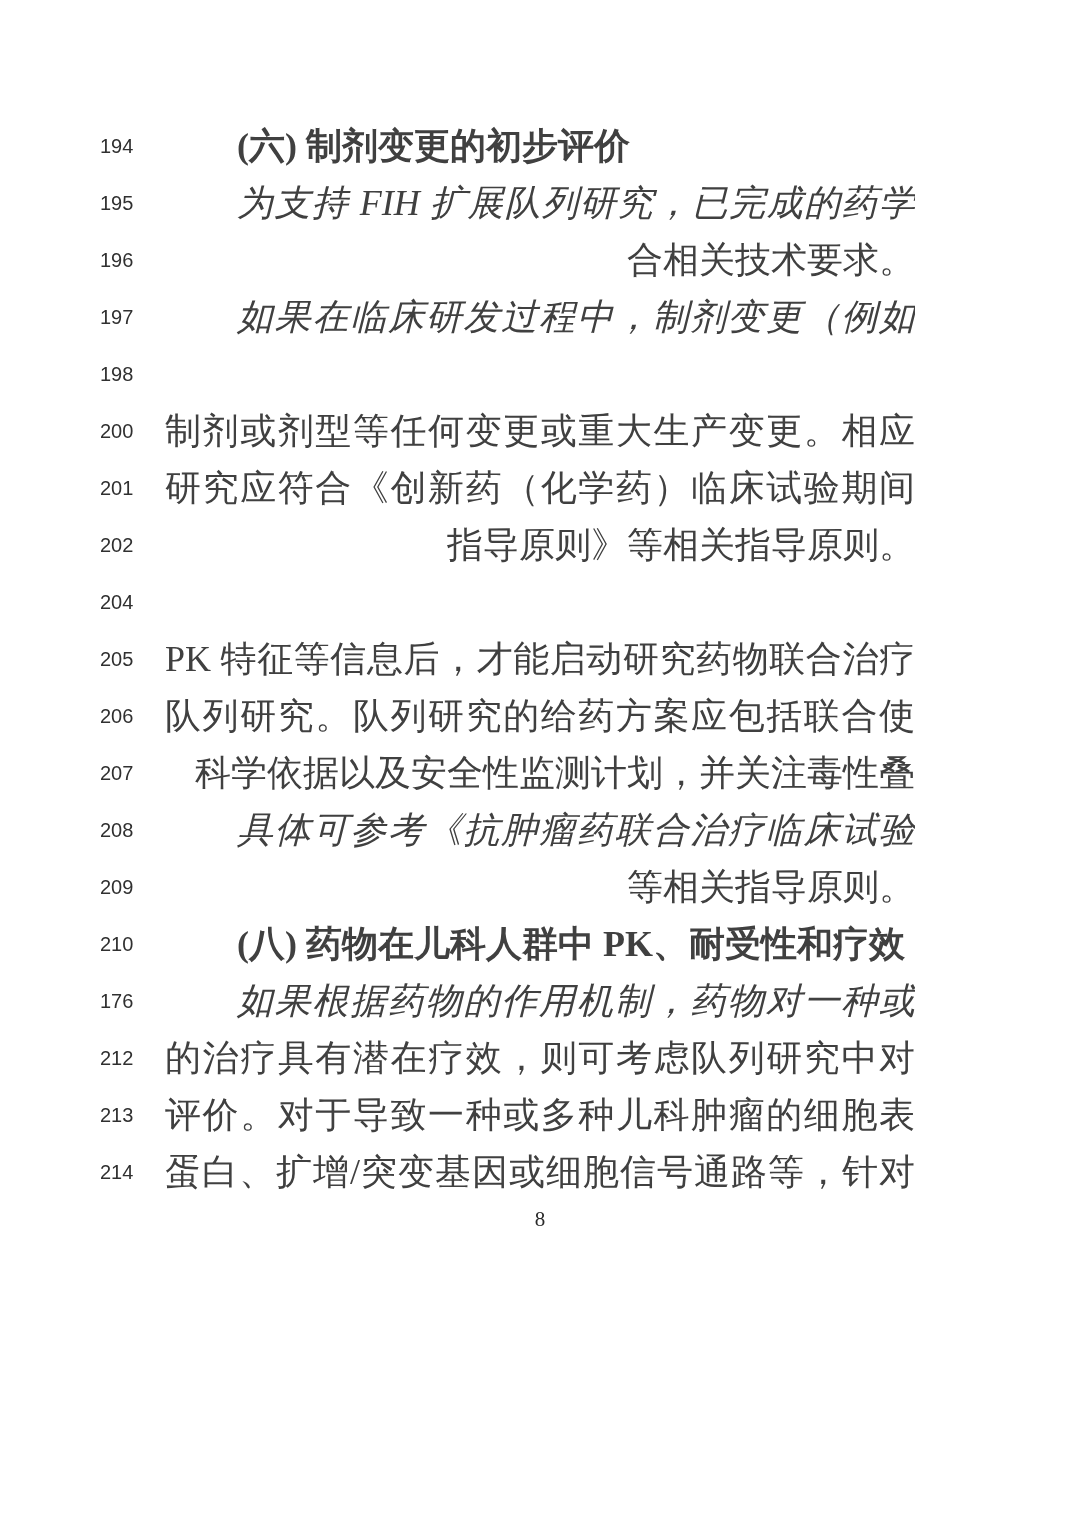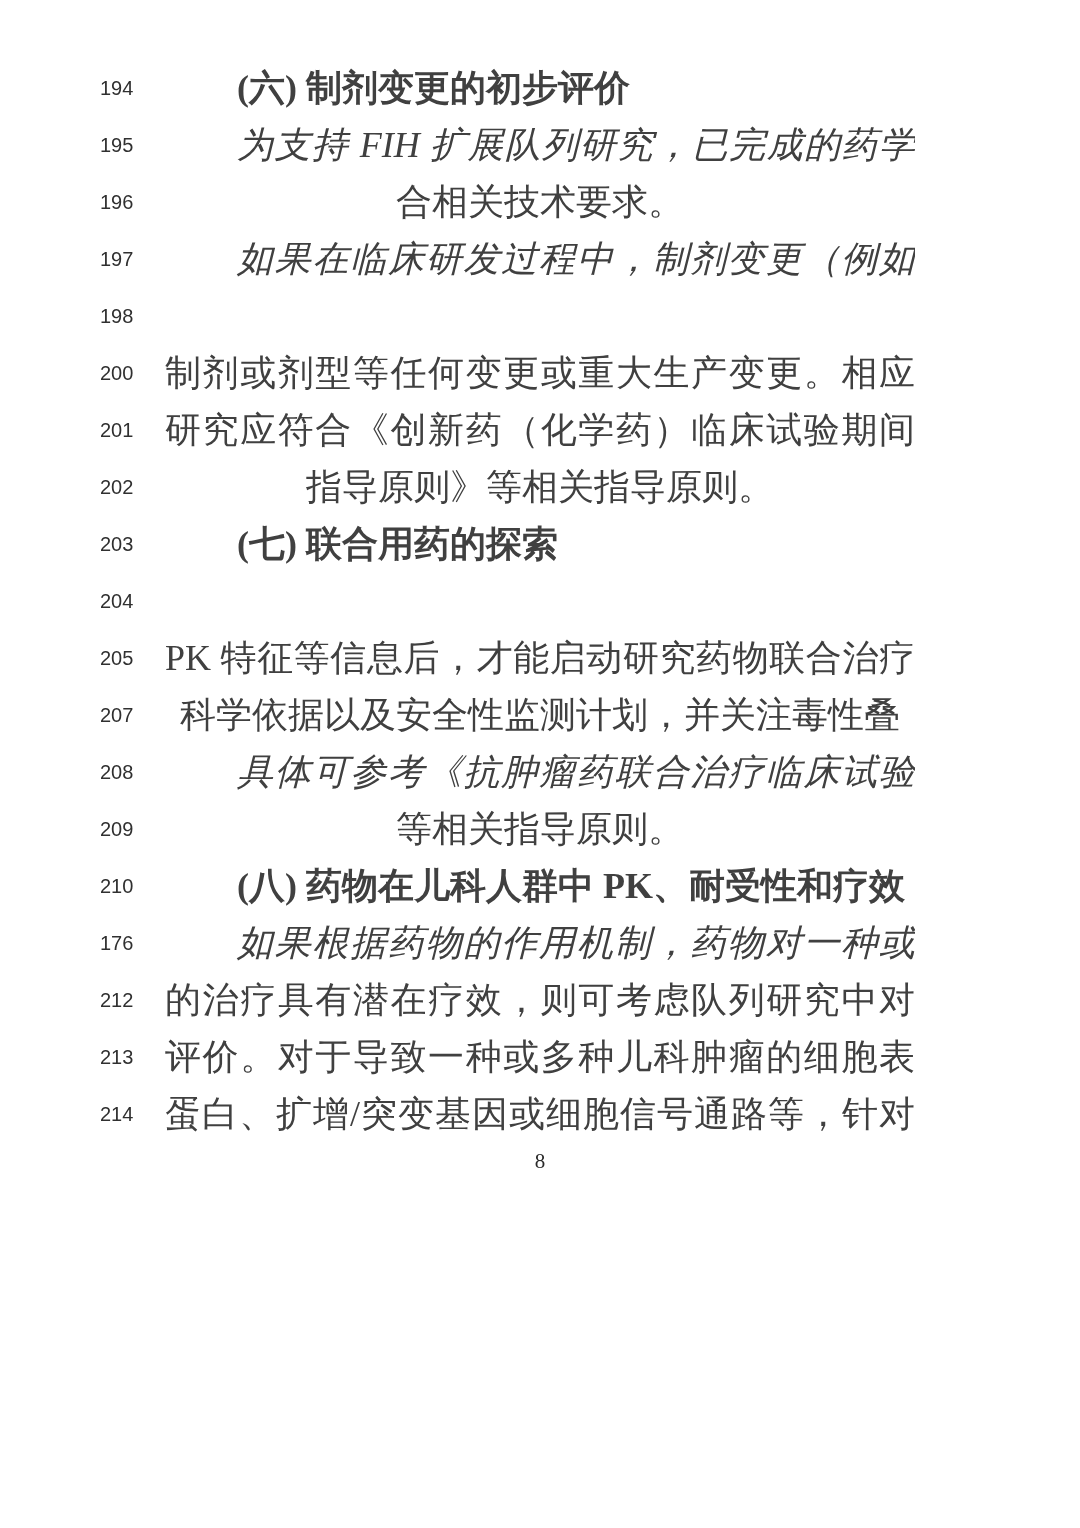--- a/index.html
+++ b/index.html
@@ -14,21 +14,21 @@
     font-family: "Liberation Serif", "DejaVu Serif", serif;
   }
   .page {
     width: 1080px;
     height: 1528px;
     background: #ffffff;
     position: relative;
     overflow: hidden;
   }
   .lines {
-    padding-top: 60px;
+    padding-top: 118px;
   }
   .line {
     position: relative;
     height: 57px;
   }
   .lineno {
     position: absolute;
     left: 100px;
     top: 0;
     width: 58px;
@@ -58,21 +58,21 @@
     font-style: italic;
   }
   
   .linetext.cont {
     text-align: justify;
     text-align-last: justify;
     text-justify: inter-character;
   }
   
   .linetext.end {
-    text-align: center;
+    text-align: right;
   }
   
   .linetext.heading {
     text-indent: 2em;
     font-weight: 700;
     text-align: left;
   }
   .pagenum {
     margin-top: 4px;
     text-align: center;
@@ -122,34 +122,34 @@
       <div class="line">
         <span class="lineno">201</span>
         <div class="linetext cont">研究应符合《创新药（化学药）临床试验期间药学变更技术</div>
       </div>
 
       <div class="line">
         <span class="lineno">202</span>
         <div class="linetext end">指导原则》等相关指导原则。</div>
       </div>
 
-      <div class="line">
-        <span class="lineno">203</span>
-        <div class="linetext heading">(七) 联合用药的探索</div>
-      </div>
 
       <div class="line">
         <span class="lineno">204</span>
       </div>
 
       <div class="line">
         <span class="lineno">205</span>
         <div class="linetext cont">PK 特征等信息后，才能启动研究药物联合治疗的 FIH 扩展</div>
       </div>
 
+      <div class="line">
+        <span class="lineno">206</span>
+        <div class="linetext cont">队列研究。队列研究的给药方案应包括联合使用这些药物的</div>
+      </div>
 
       <div class="line">
         <span class="lineno">207</span>
         <div class="linetext end">科学依据以及安全性监测计划，并关注毒性叠加等风险。</div>
       </div>
 
       <div class="line">
         <span class="lineno">208</span>
         <div class="linetext first">具体可参考《抗肿瘤药联合治疗临床试验技术指导原则》</div>
       </div>

